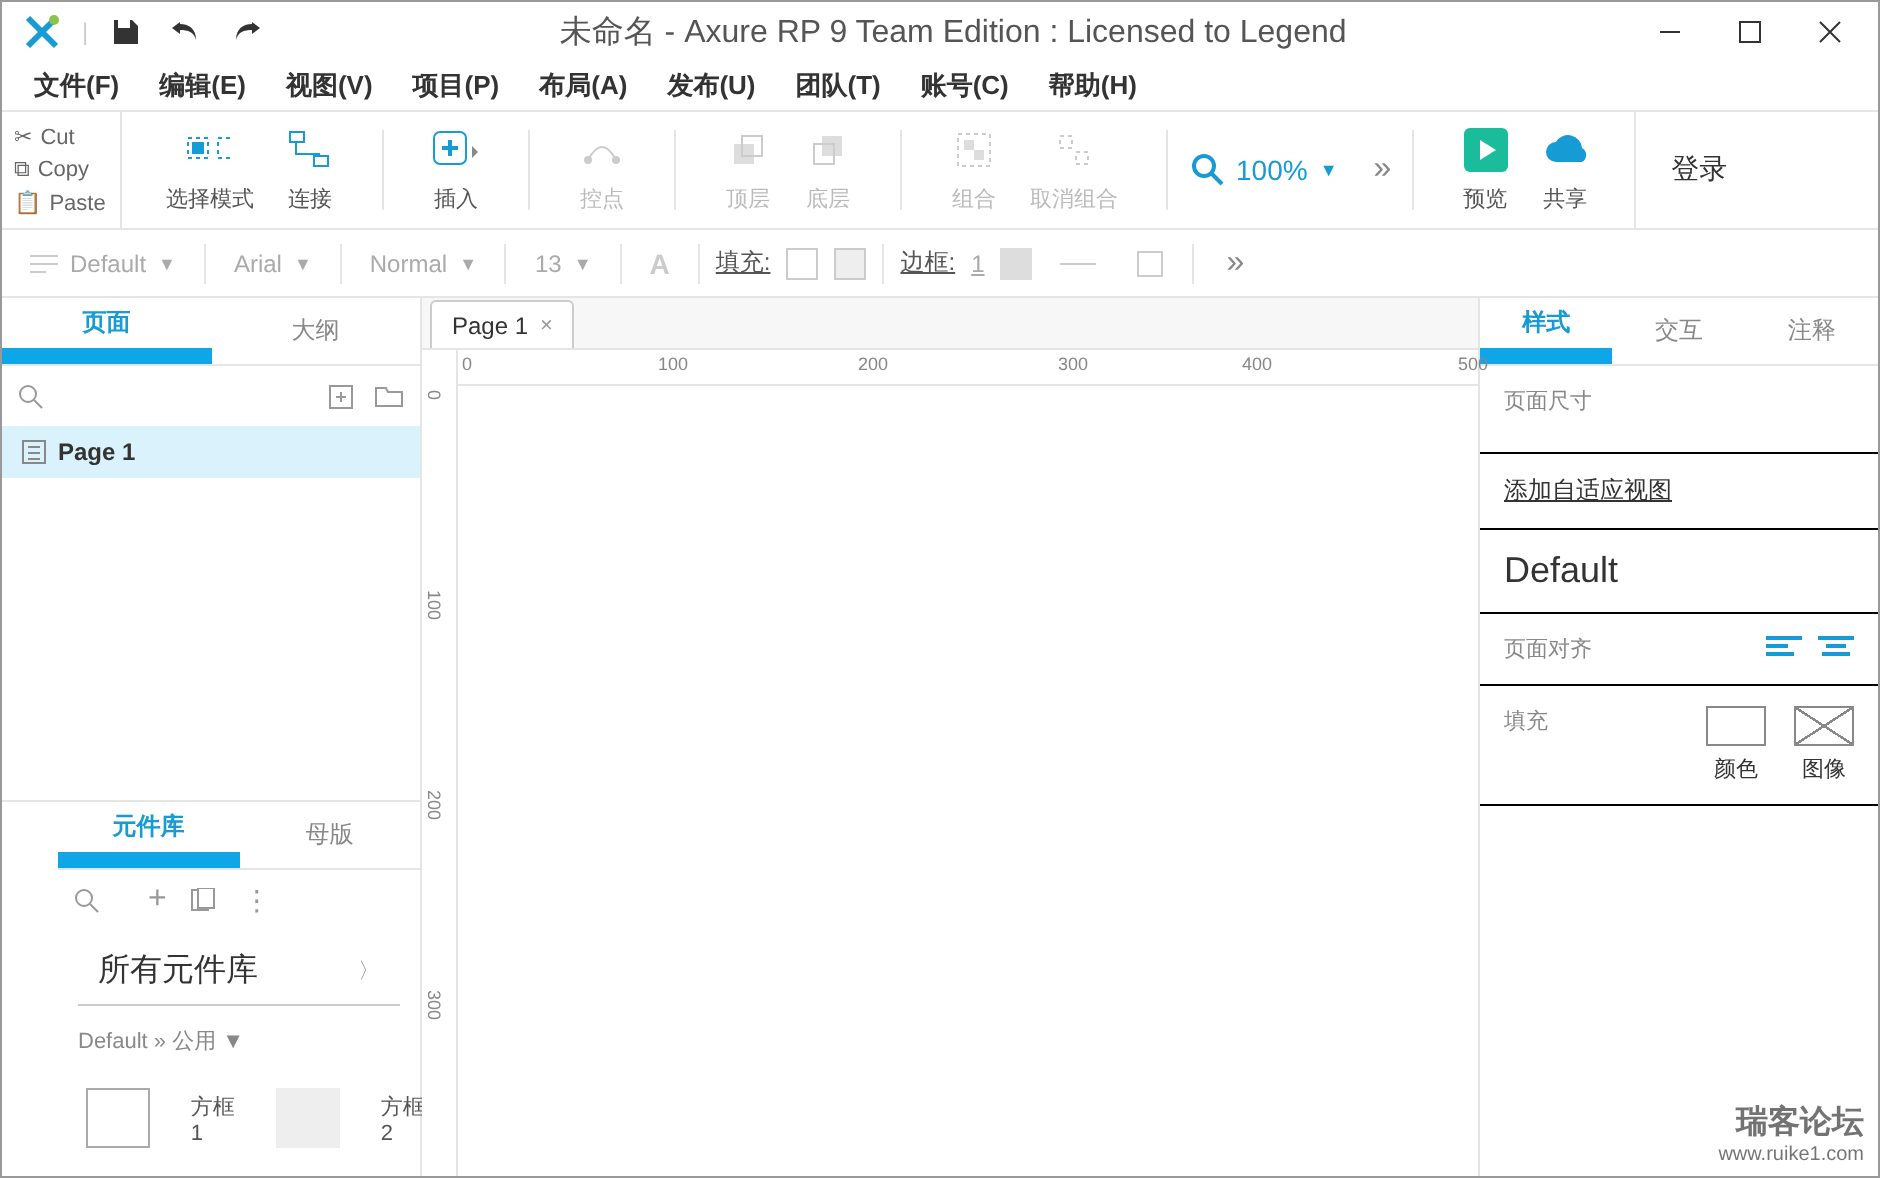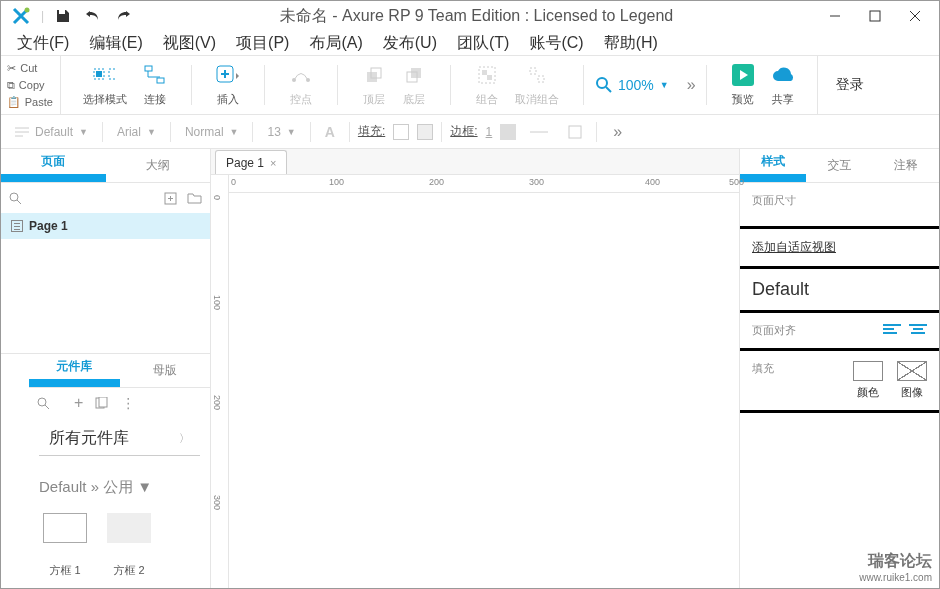--- a/index.html
+++ b/index.html
@@ -5,21 +5,21 @@
 * { margin: 0; padding: 0; box-sizing: border-box; font-family: "Microsoft YaHei", Arial, sans-serif; }
 body { width: 940px; height: 589px; overflow: hidden; background: #fff; font-size: 12px; color: #333; border: 1px solid #999; }
 .titlebar { height: 30px; display: flex; align-items: center; padding: 0 4px; }
 .logo { width: 20px; height: 20px; margin: 0 6px; }
 .tb-sep { color: #ccc; margin: 0 4px; }
 .tb-icon { width: 18px; height: 18px; margin: 0 6px; display: flex; align-items: center; justify-content: center; cursor: pointer; }
 .title-text { flex: 1; text-align: center; color: #555; font-size: 16px; }
 .win-btn { width: 40px; height: 28px; display: flex; align-items: center; justify-content: center; cursor: pointer; color: #555; }
 
 .menubar { height: 24px; display: flex; align-items: center; padding: 0 8px; gap: 4px; }
-.menu-item { padding: 2px 8px; cursor: pointer; font-size: 16px; }
+.menu-item { padding: 2px 8px; cursor: pointer; font-size: 13px; font-weight: bold; }
 
 .toolbar { height: 60px; display: flex; align-items: center; border-top: 1px solid #e5e5e5; border-bottom: 1px solid #e5e5e5; background: #fff; }
 .clip-col { width: 60px; border-right: 1px solid #e5e5e5; height: 100%; display: flex; flex-direction: column; justify-content: center; padding: 2px 4px; color: #666; }
 .clip-item { display: flex; align-items: center; gap: 4px; padding: 2px; font-size: 11px; cursor: pointer; }
 .tool-group { display: flex; align-items: center; padding: 0 14px; height: 100%; }
 .tool-btn { display: flex; flex-direction: column; align-items: center; padding: 4px 8px; cursor: pointer; gap: 3px;}
 .tool-btn .lbl { font-size: 11px; color: #555; margin-top: 2px; }
 .tool-btn.disabled .lbl { color: #bbb; }
 .big-icon { width: 24px; height: 24px; display:flex; align-items:center; justify-content:center; }
 .zoom { display: flex; align-items: center; gap: 6px; padding: 0 10px; color: #169bd5; font-size: 14px; }
@@ -41,41 +41,41 @@
 .ptab.active { color: #169bd5; border-bottom: 8px solid #0ea5e9; font-weight: bold; }
 .panel-toolbar { height: 30px; display: flex; align-items: center; padding: 0 8px; color: #999; gap: 10px; }
 .panel-toolbar .spacer { flex: 1; }
 .page-tree { flex: 1; overflow: auto; }
 .page-item { height: 26px; display: flex; align-items: center; padding: 0 10px; gap: 6px; background: #d9f2fb; cursor: pointer; font-weight:bold;}
 .page-icn { width: 12px; height: 12px; border: 1px solid #888; position: relative; }
 .page-icn::after { content:""; position:absolute; left:2px; right:2px; top:2px; height:1px; background:#888; box-shadow: 0 3px 0 #888, 0 6px 0 #888;}
 .lib-panel { border-top: 1px solid #e5e5e5; display:flex; flex-direction:column; flex:1;padding-left:28px;}
 .lib-search-row { height: 30px; display:flex; align-items:center; padding: 0 8px; color:#999; gap:12px;}
 .lib-title { padding: 6px 10px; font-size: 16px; border-bottom: 1px solid #ccc; margin: 4px 10px; display:flex; justify-content:space-between; align-items:center;}
-.lib-breadcrumb { padding: 6px 10px; color: #888; font-size: 15px; margin-top: 12px;}
+.lib-breadcrumb { padding: 6px 10px; color: #888; font-size: 11px;}
 .widgets { display: flex; gap: 20px; padding: 10px 14px; }
-.widget { display: flex; flex-direction: column; align-items: center; gap: 20px; cursor: pointer; }
+.widget { display: flex; flex-direction: row; align-items: center; gap: 20px; cursor: pointer; }
 .wbox { width: 44px; height: 30px; border: 1px solid #aaa; background: #fff; }
 .wbox.gray { background: #eee; border-color: #eee; }
 .wlbl { font-size: 11px; color: #555; }
 
 .canvas-area { flex: 1; display: flex; flex-direction: column; position:relative; background:#fff;}
 .page-tabs { height: 26px; display: flex; align-items: flex-end; background: #f7f7f7; border-bottom: 1px solid #e5e5e5; padding-left: 4px;}
 .page-tab { height: 24px; padding: 0 10px; border: 1px solid #ccc; border-bottom: none; background: #fff; border-radius: 3px 3px 0 0; display: flex; align-items: center; gap: 6px; font-size: 12px; cursor:pointer;}
 .close-x { color: #999; font-size: 11px; }
 .ruler-h { height: 18px; background: #fff; position: relative; border-bottom: 1px solid #e5e5e5; margin-left: 18px;}
 .ruler-v { width: 18px; background: #fff; border-right: 1px solid #e5e5e5; position: absolute; left:0; top: 26px; bottom:0;}
 .ruler-corner { width:18px; height:18px; position:absolute; left:0; top:26px; background:#fff; border-right:1px solid #e5e5e5; border-bottom:1px solid #e5e5e5; display:flex; align-items:center; justify-content:center; color:#999; font-size:12px;}
 .tick { position: absolute; font-size: 9px; color: #888; top: 2px; }
 .tick-v { position: absolute; font-size: 9px; color: #888; left: 1px; writing-mode: vertical-rl; }
 .canvas { flex:1; margin-left:18px; background:#fff;}
 
 .right-panel { width: 200px; border-left: 1px solid #e5e5e5; display: flex; flex-direction: column; }
 .rp-tabs { height: 34px; display: flex; border-bottom: 1px solid #e5e5e5; }
-.section { padding: 10px 12px; border-bottom: 3px solid #000000; }
+.section { padding: 10px 12px; border-bottom: 1px solid #000000; }
 .sec-label { color: #888; font-size: 11px; margin-bottom: 8px; }
 .sec-value { font-size: 13px; }
 .link { color: #333; text-decoration: underline; cursor: pointer; }
 .big-txt { font-size: 18px; }
 .align-row { display:flex; align-items:center; justify-content:space-between;}
 .align-icons { display:flex; gap:8px;}
 .align-i { width:18px; height:14px; display:flex; flex-direction:column; gap:2px; cursor:pointer;}
 .align-i span{ height:2px; background:#169bd5;}
 .fill-row { display:flex; justify-content:space-between; align-items:flex-start;}
 .fill-opts { display:flex; gap:14px; text-align:center;}
@@ -406,21 +406,21 @@
           <span>Page 1</span>
           <span class="close-x">×</span>
         </div>
     </div>
     <div class="ruler-corner">✦</div>
     <div class="ruler-h">
       <span class="tick" style="left:2px">0</span>
       <span class="tick" style="left:100px">100</span>
       <span class="tick" style="left:200px">200</span>
       <span class="tick" style="left:300px">300</span>
-      <span class="tick" style="left:416px">400</span>
+      <span class="tick" style="left:392px">400</span>
       <span class="tick" style="left:500px">500</span>
     </div>
     <div class="ruler-v">
       <span class="tick-v" style="top:20px">0</span>
       <span class="tick-v" style="top:120px">100</span>
       <span class="tick-v" style="top:220px">200</span>
       <span class="tick-v" style="top:320px">300</span>
     </div>
     <div class="canvas"></div>
   </div>

